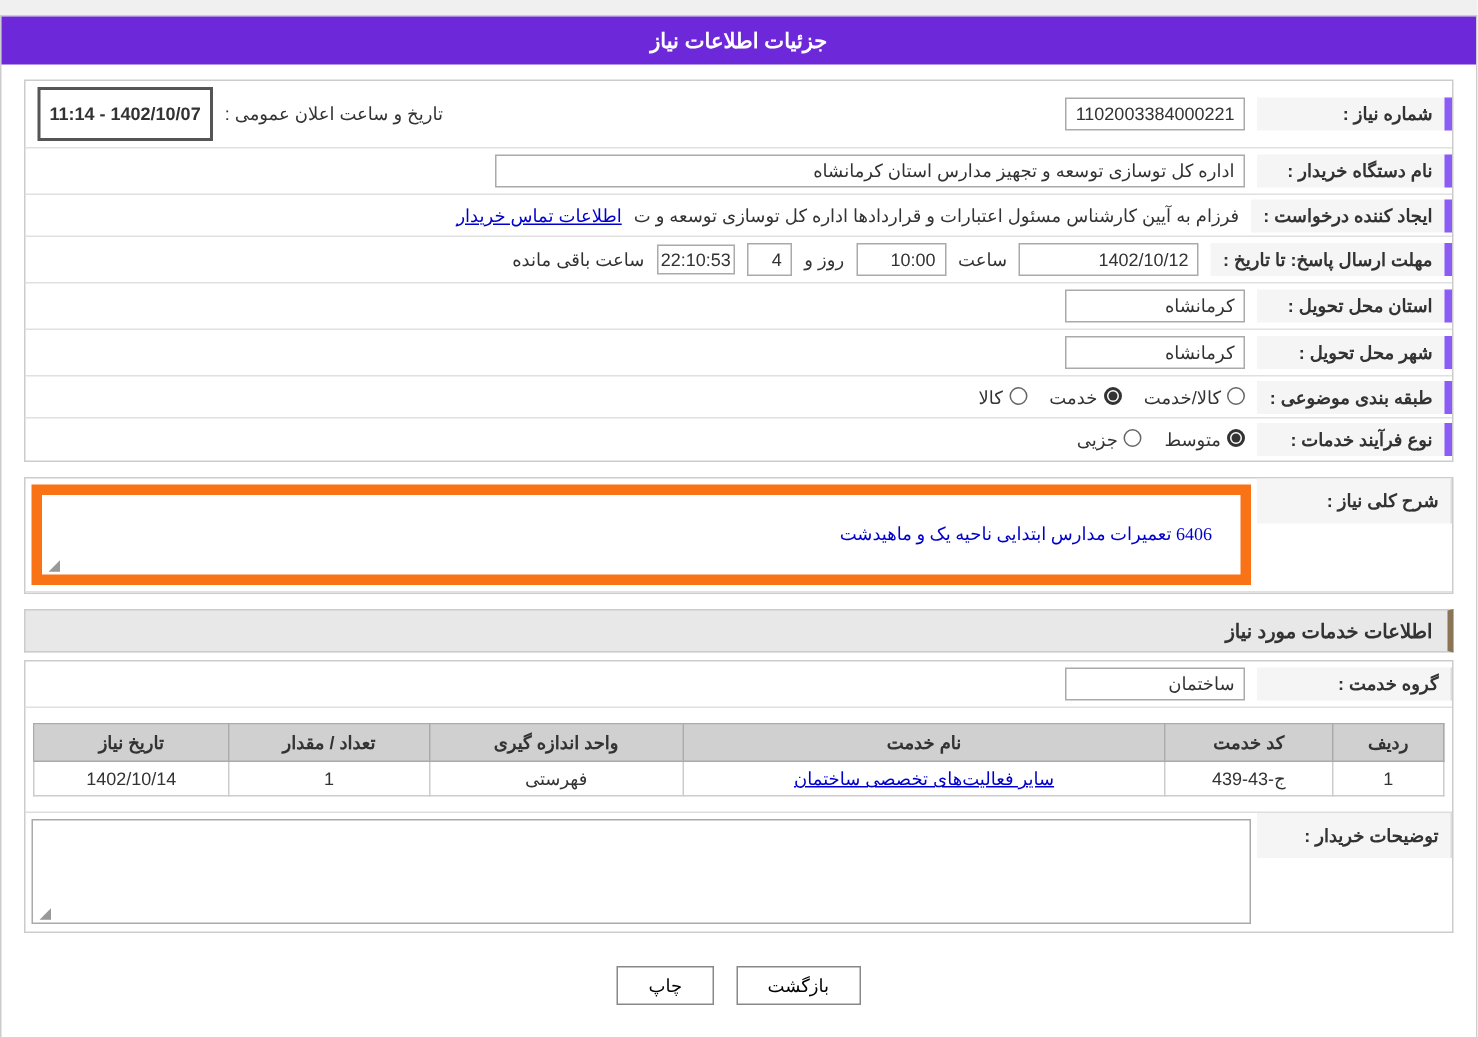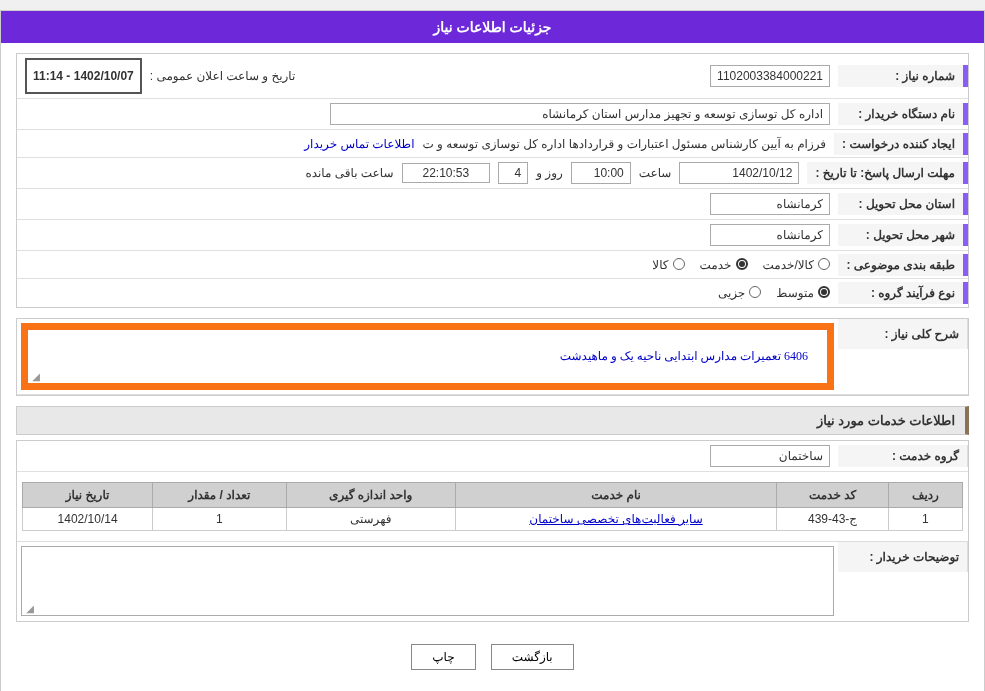--- a/index.html
+++ b/index.html
@@ -79,20 +79,21 @@
       font-weight: bold;
       display: inline-flex;
       align-items: center;
     }
     .announcement-label {
       color: #333;
       white-space: nowrap;
     }
     .link-text {
       color: #0000cc;
+      text-decoration: underline;
       cursor: pointer;
     }
     .radio-group {
       display: flex;
       gap: 15px;
       align-items: center;
     }
     .radio-item {
       display: flex;
       gap: 4px;
@@ -312,21 +313,21 @@
             <span>1402/10/12</span>
           </div>
           <span>ساعت</span>
           <div class="input-box small">
             <span>10:00</span>
           </div>
           <span>روز و</span>
           <div class="input-box" style="min-width:30px;">
             <span>4</span>
           </div>
-          <span style="border:1px solid #aaa; padding:2px 20px; background:#fff;">22:10:53</span>
+          <span style="border:1px solid #aaa; padding:2px 2px; background:#fff;">22:10:53</span>
           <span>ساعت باقی مانده</span>
         </div>
       </div>
 
       <div class="row">
         <div class="label-cell">استان محل تحویل :</div>
         <div class="value-cell">
           <div class="input-box medium">
             <span>کرمانشاه</span>
           </div>
@@ -356,21 +357,21 @@
             </div>
             <div class="radio-item">
               <span class="radio-circle"></span>
               <span>کالا</span>
             </div>
           </div>
         </div>
       </div>
 
       <div class="row">
-        <div class="label-cell">نوع فرآیند گروه :</div>
+        <div class="label-cell">نوع فرآیند خدمات :</div>
         <div class="value-cell">
           <div class="radio-group">
             <div class="radio-item">
               <span class="radio-circle selected"></span>
               <span>متوسط</span>
             </div>
             <div class="radio-item">
               <span class="radio-circle"></span>
               <span>جزیی</span>
             </div>

